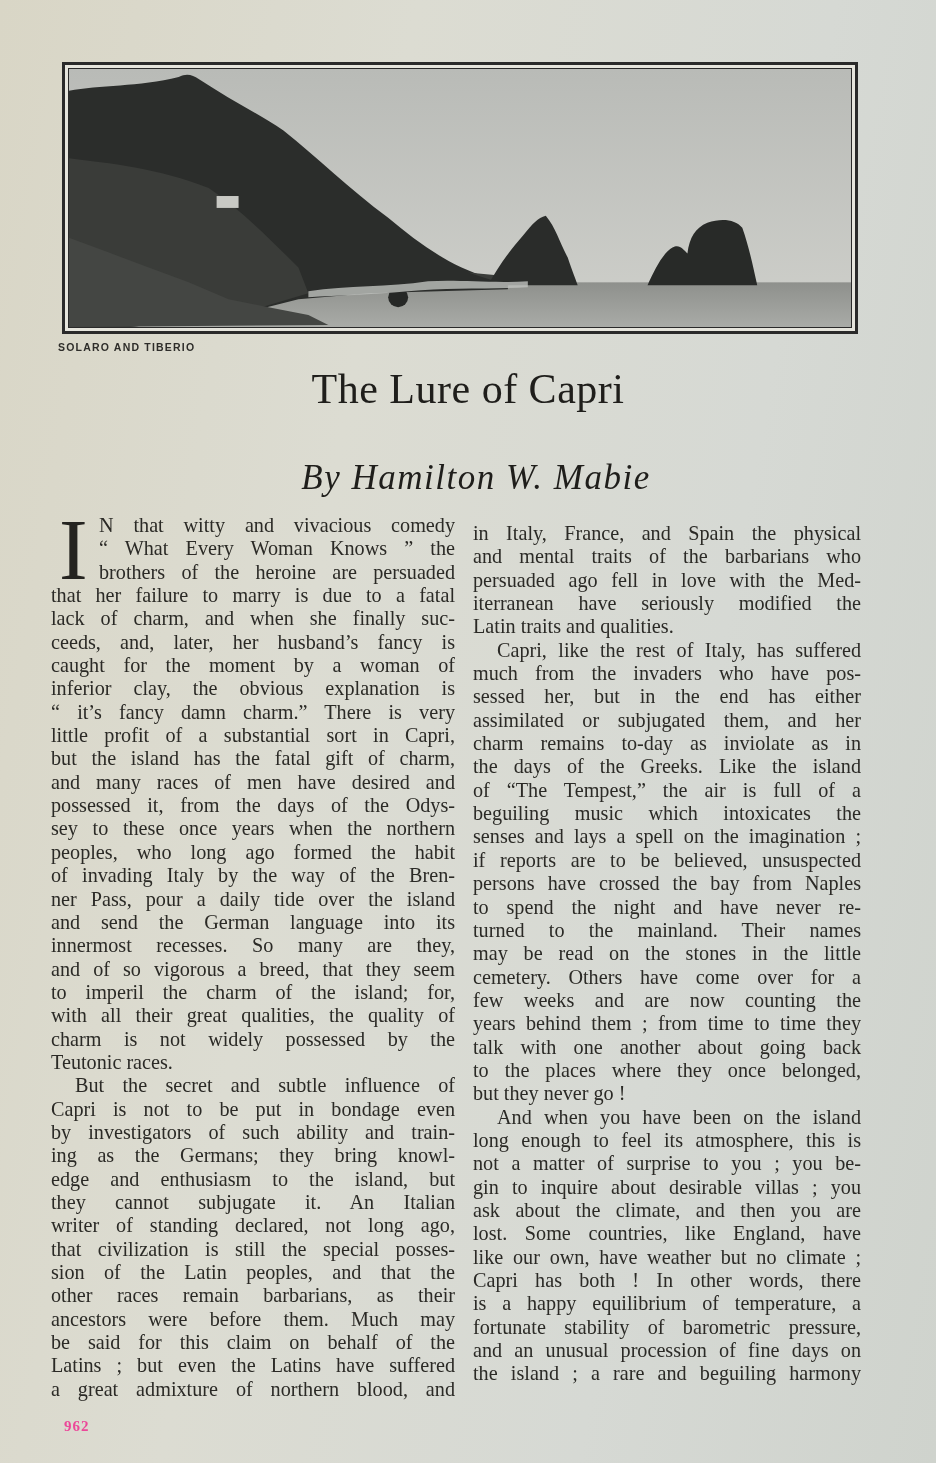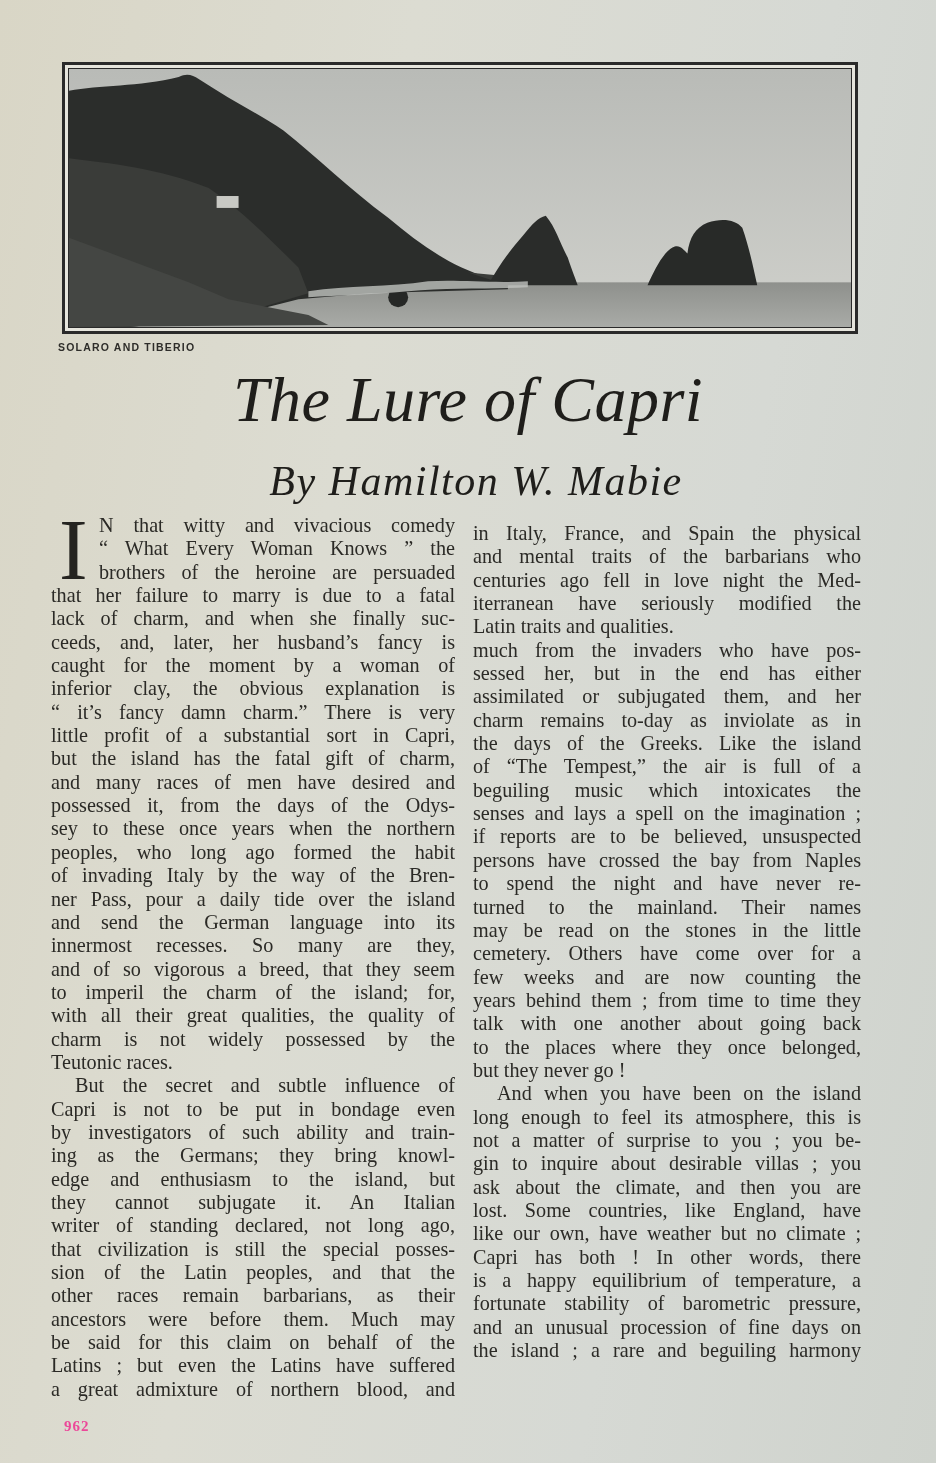--- a/index.html
+++ b/index.html
@@ -56,35 +56,34 @@
     font-weight: bold;
   }
   
   .title {
     position: absolute;
     left: 0;
     width: 936px;
     top: 368px;
     text-align: center;
     font-family: "Liberation Serif", "DejaVu Serif", serif;
-    font-style: italic;
-    font-size: 64px;
+    font-size: 42px;
     letter-spacing: 0.5px;
     color: #1f1e1b;
     line-height: 1;
   }
   .byline {
     position: absolute;
     left: 0;
     width: 936px;
     top: 460px;
     text-align: center;
     font-family: "Liberation Serif", "DejaVu Serif", serif;
     font-style: italic;
-    font-size: 42px;
+    font-size: 35px;
     letter-spacing: 1.5px;
     color: #1f1e1b;
     padding-left: 16px;
     box-sizing: border-box;
     line-height: 1;
   }
   
   .col {
     position: absolute;
     top: 514px;
@@ -207,23 +206,24 @@
     <span class="line">other races remain barbarians, as their</span>
     <span class="line">ancestors were before them.  Much may</span>
     <span class="line">be said for this claim on behalf of the</span>
     <span class="line">Latins ; but even the Latins have suffered</span>
     <span class="line">a great admixture of northern blood, and</span>
   </div>
 
   <div class="col col-right">
     <span class="line">in Italy, France, and Spain the physical</span>
     <span class="line">and mental traits of the barbarians who</span>
-    <span class="line">centuries ago fell in love night the Med-</span>
+    <span class="line">persuaded ago fell in love with the Med-</span>
     <span class="line">iterranean have seriously modified the</span>
     <span class="line last">Latin traits and qualities.</span>
+    <span class="line indent">Capri, like the rest of Italy, has suffered</span>
     <span class="line">much from the invaders who have pos-</span>
     <span class="line">sessed her, but in the end has either</span>
     <span class="line">assimilated or subjugated them, and her</span>
     <span class="line">charm remains to-day as inviolate as in</span>
     <span class="line">the days of the Greeks.  Like the island</span>
     <span class="line">of “The Tempest,” the air is full of a</span>
     <span class="line">beguiling music which intoxicates the</span>
     <span class="line">senses and lays a spell on the imagination ;</span>
     <span class="line">if reports are to be believed, unsuspected</span>
     <span class="line">persons have crossed the bay from Naples</span>

